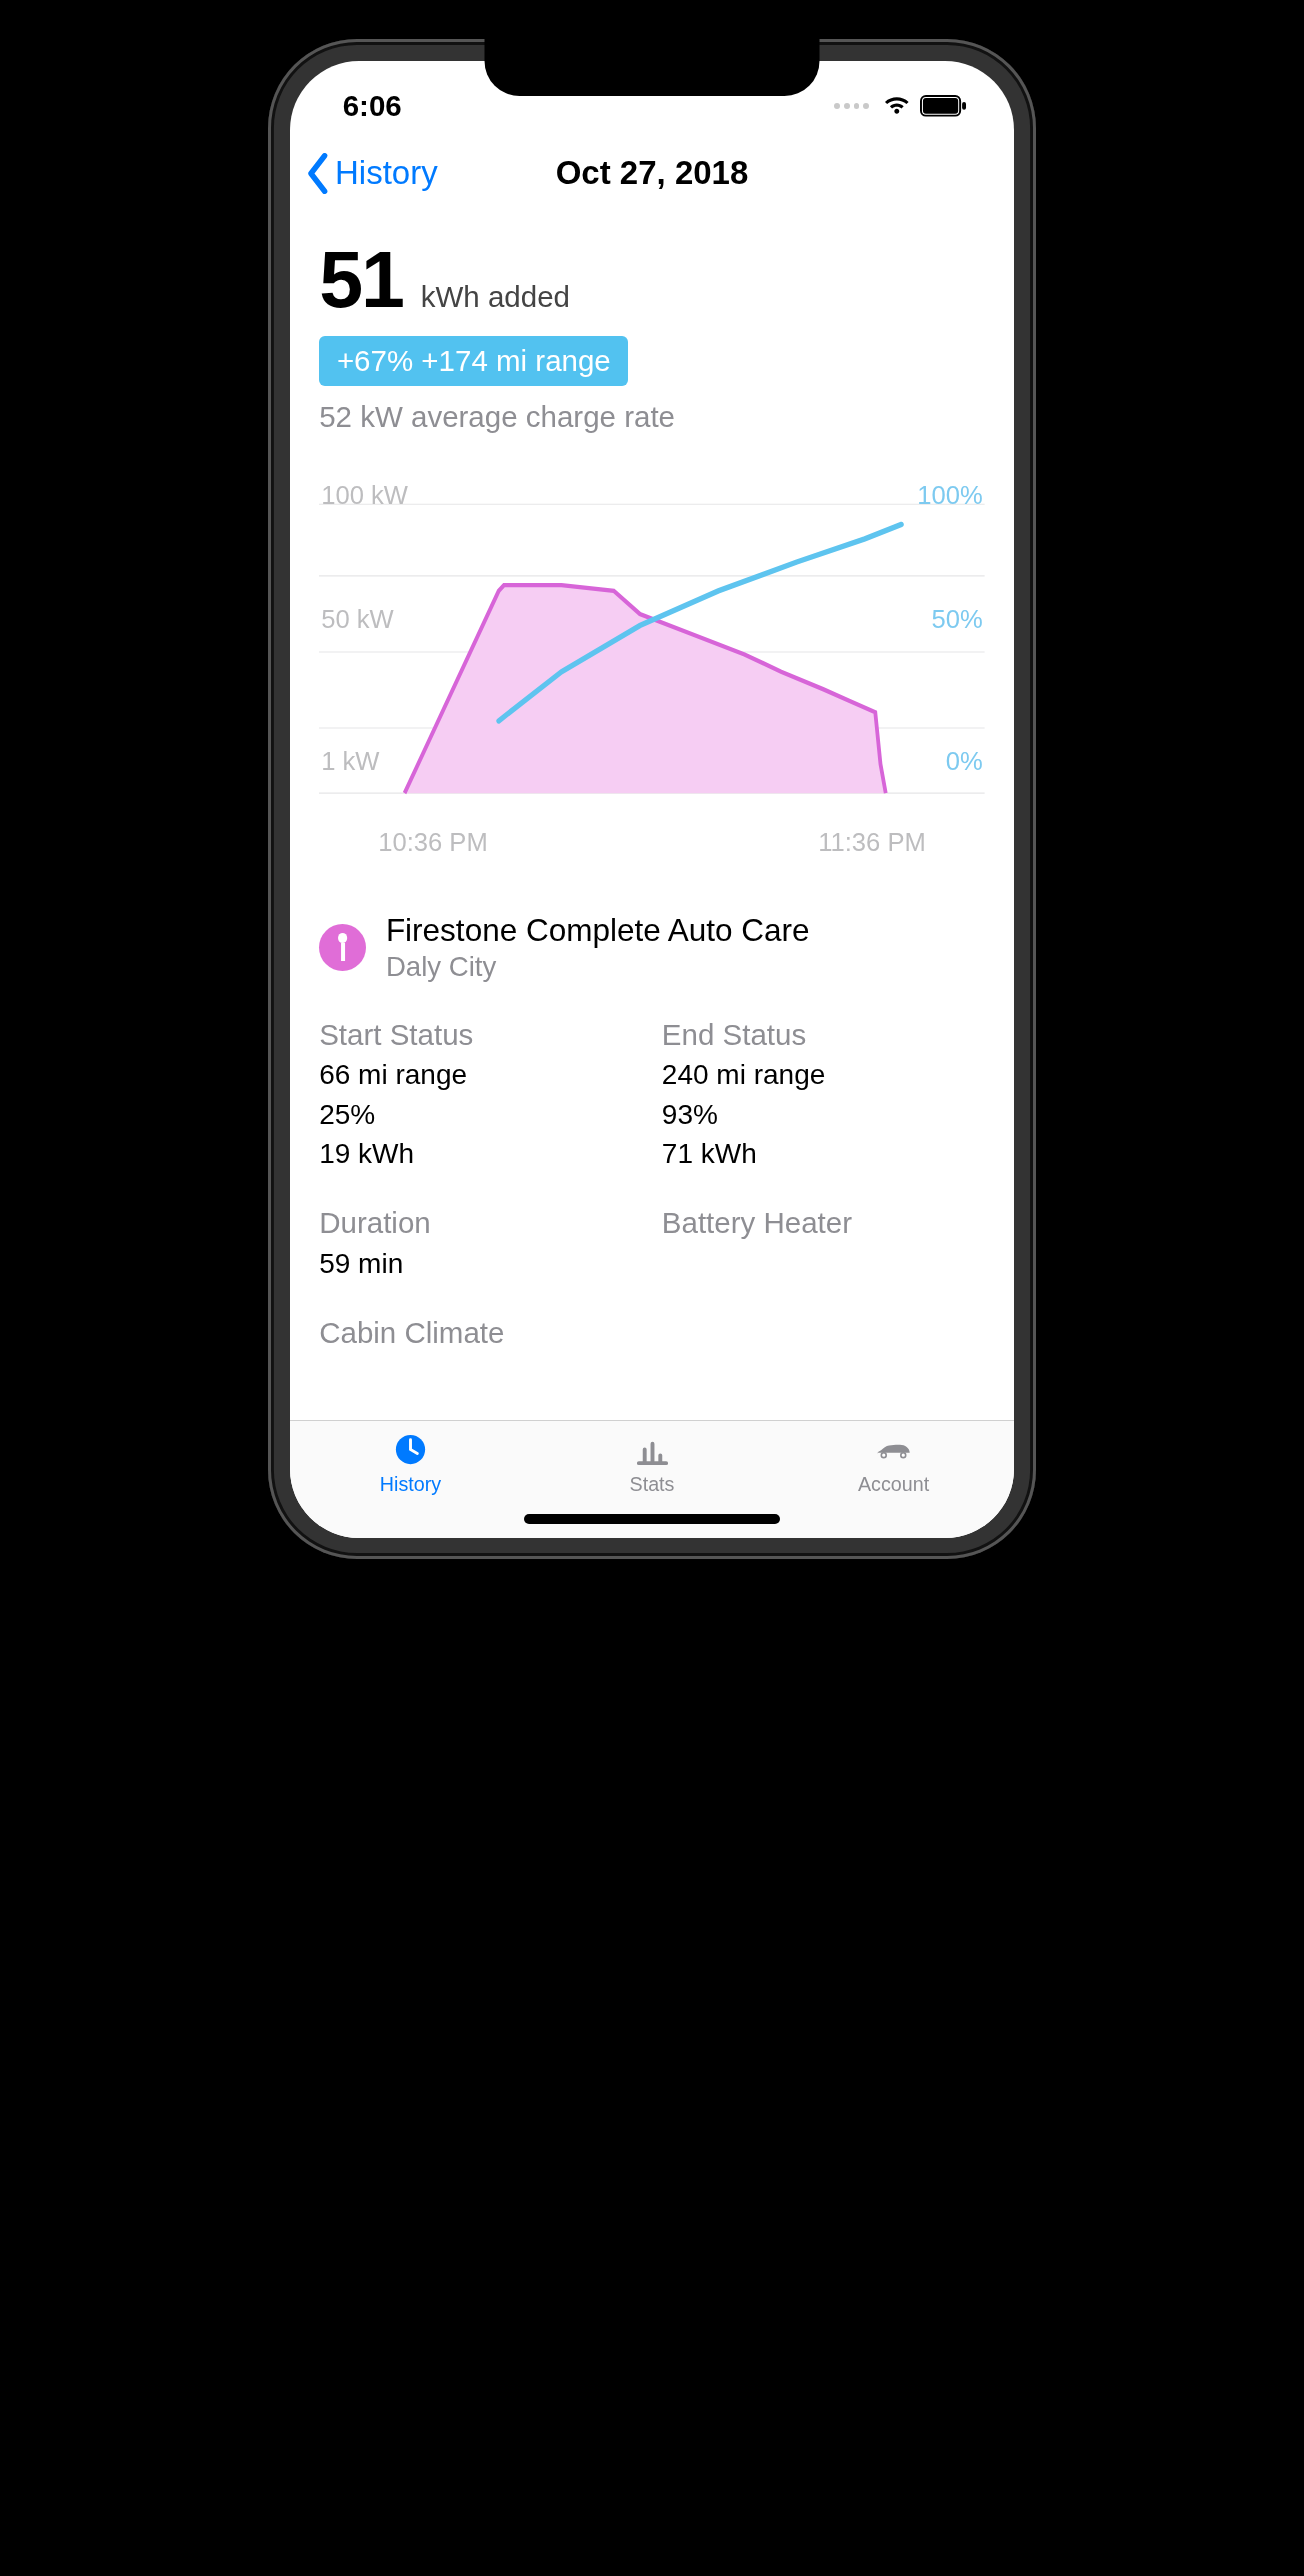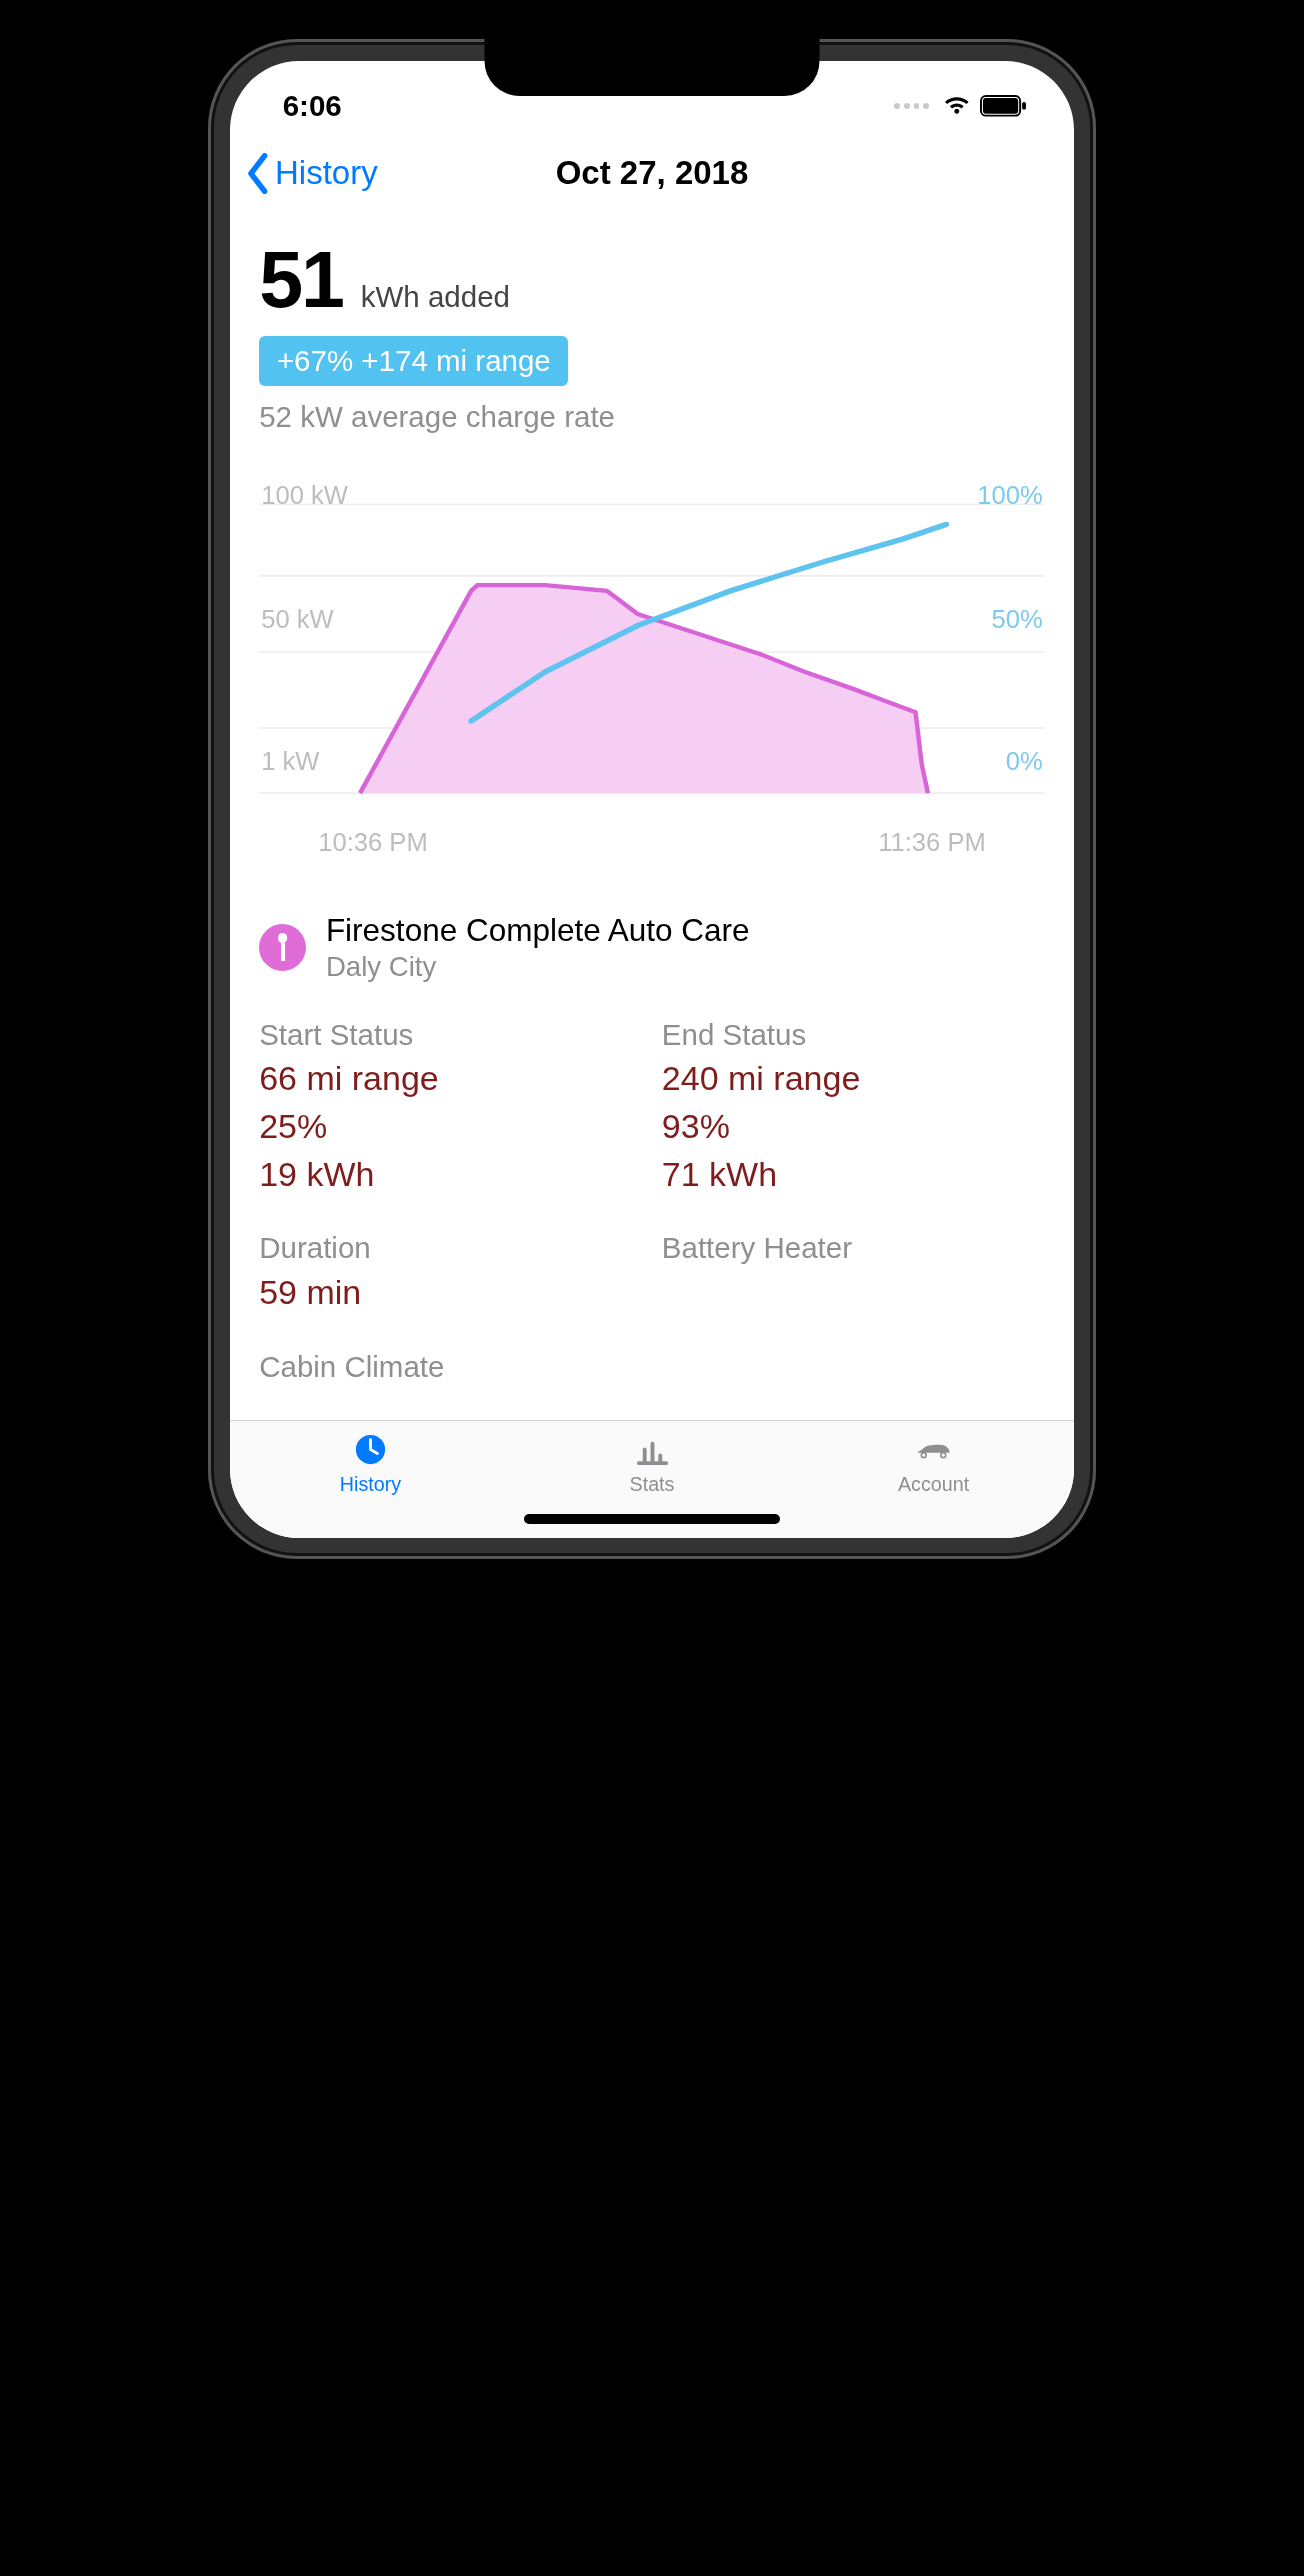--- a/index.html
+++ b/index.html
@@ -5,21 +5,21 @@
   * { box-sizing: border-box; margin: 0; padding: 0; }
   body {
     font-family: -apple-system, "SF Pro Text", "Helvetica Neue", Arial, sans-serif;
     background: #000;
     display: flex;
     justify-content: center;
     padding: 39px 19.7px;
   }
   
   .phone {
-    width: 888px;
+    width: 768px;
     background: #333;
     border-radius: 89px;
     padding: 21.7px;
     box-shadow: 0 0 0 3px #555 inset, 0 0 0 5.9px #111 inset;
     position: relative;
   }
   .screen {
     background: #fff;
     border-radius: 69px;
     height: 1477px;
@@ -101,21 +101,21 @@
     width:3.9px; height:17.7px; background:#fff;
   }
   .loc-title { font-size:31.5px; font-weight:500; }
   .loc-sub   { font-size:27.6px; color:#8e8e93; margin-top:2px; }
   
   .grid {
     display:grid; grid-template-columns:1fr 1fr;
     column-gap:19.7px; row-gap:33px; margin-top:35px;
   }
   .label { font-size:29.5px; color:#8e8e93; margin-bottom:3.9px; }
-  .val   { font-size:34px; color:#7f1d1d; line-height:1.4; }
+  .val   { font-size:28px; color:#000000; line-height:1.4; }
   
   .tabbar {
     border-top:1px solid #d0d0d0;
     display:flex; height:118px; padding-top:9.8px;
     background:#fafafa; position:relative;
   }
   .tab { flex:1; display:flex; flex-direction:column; align-items:center; gap:3.9px; font-size:19.7px; color:#8e8e93; }
   .tab.active { color:#007aff; }
   .tab svg { width:39px; height:39px; }
   .homebar {

